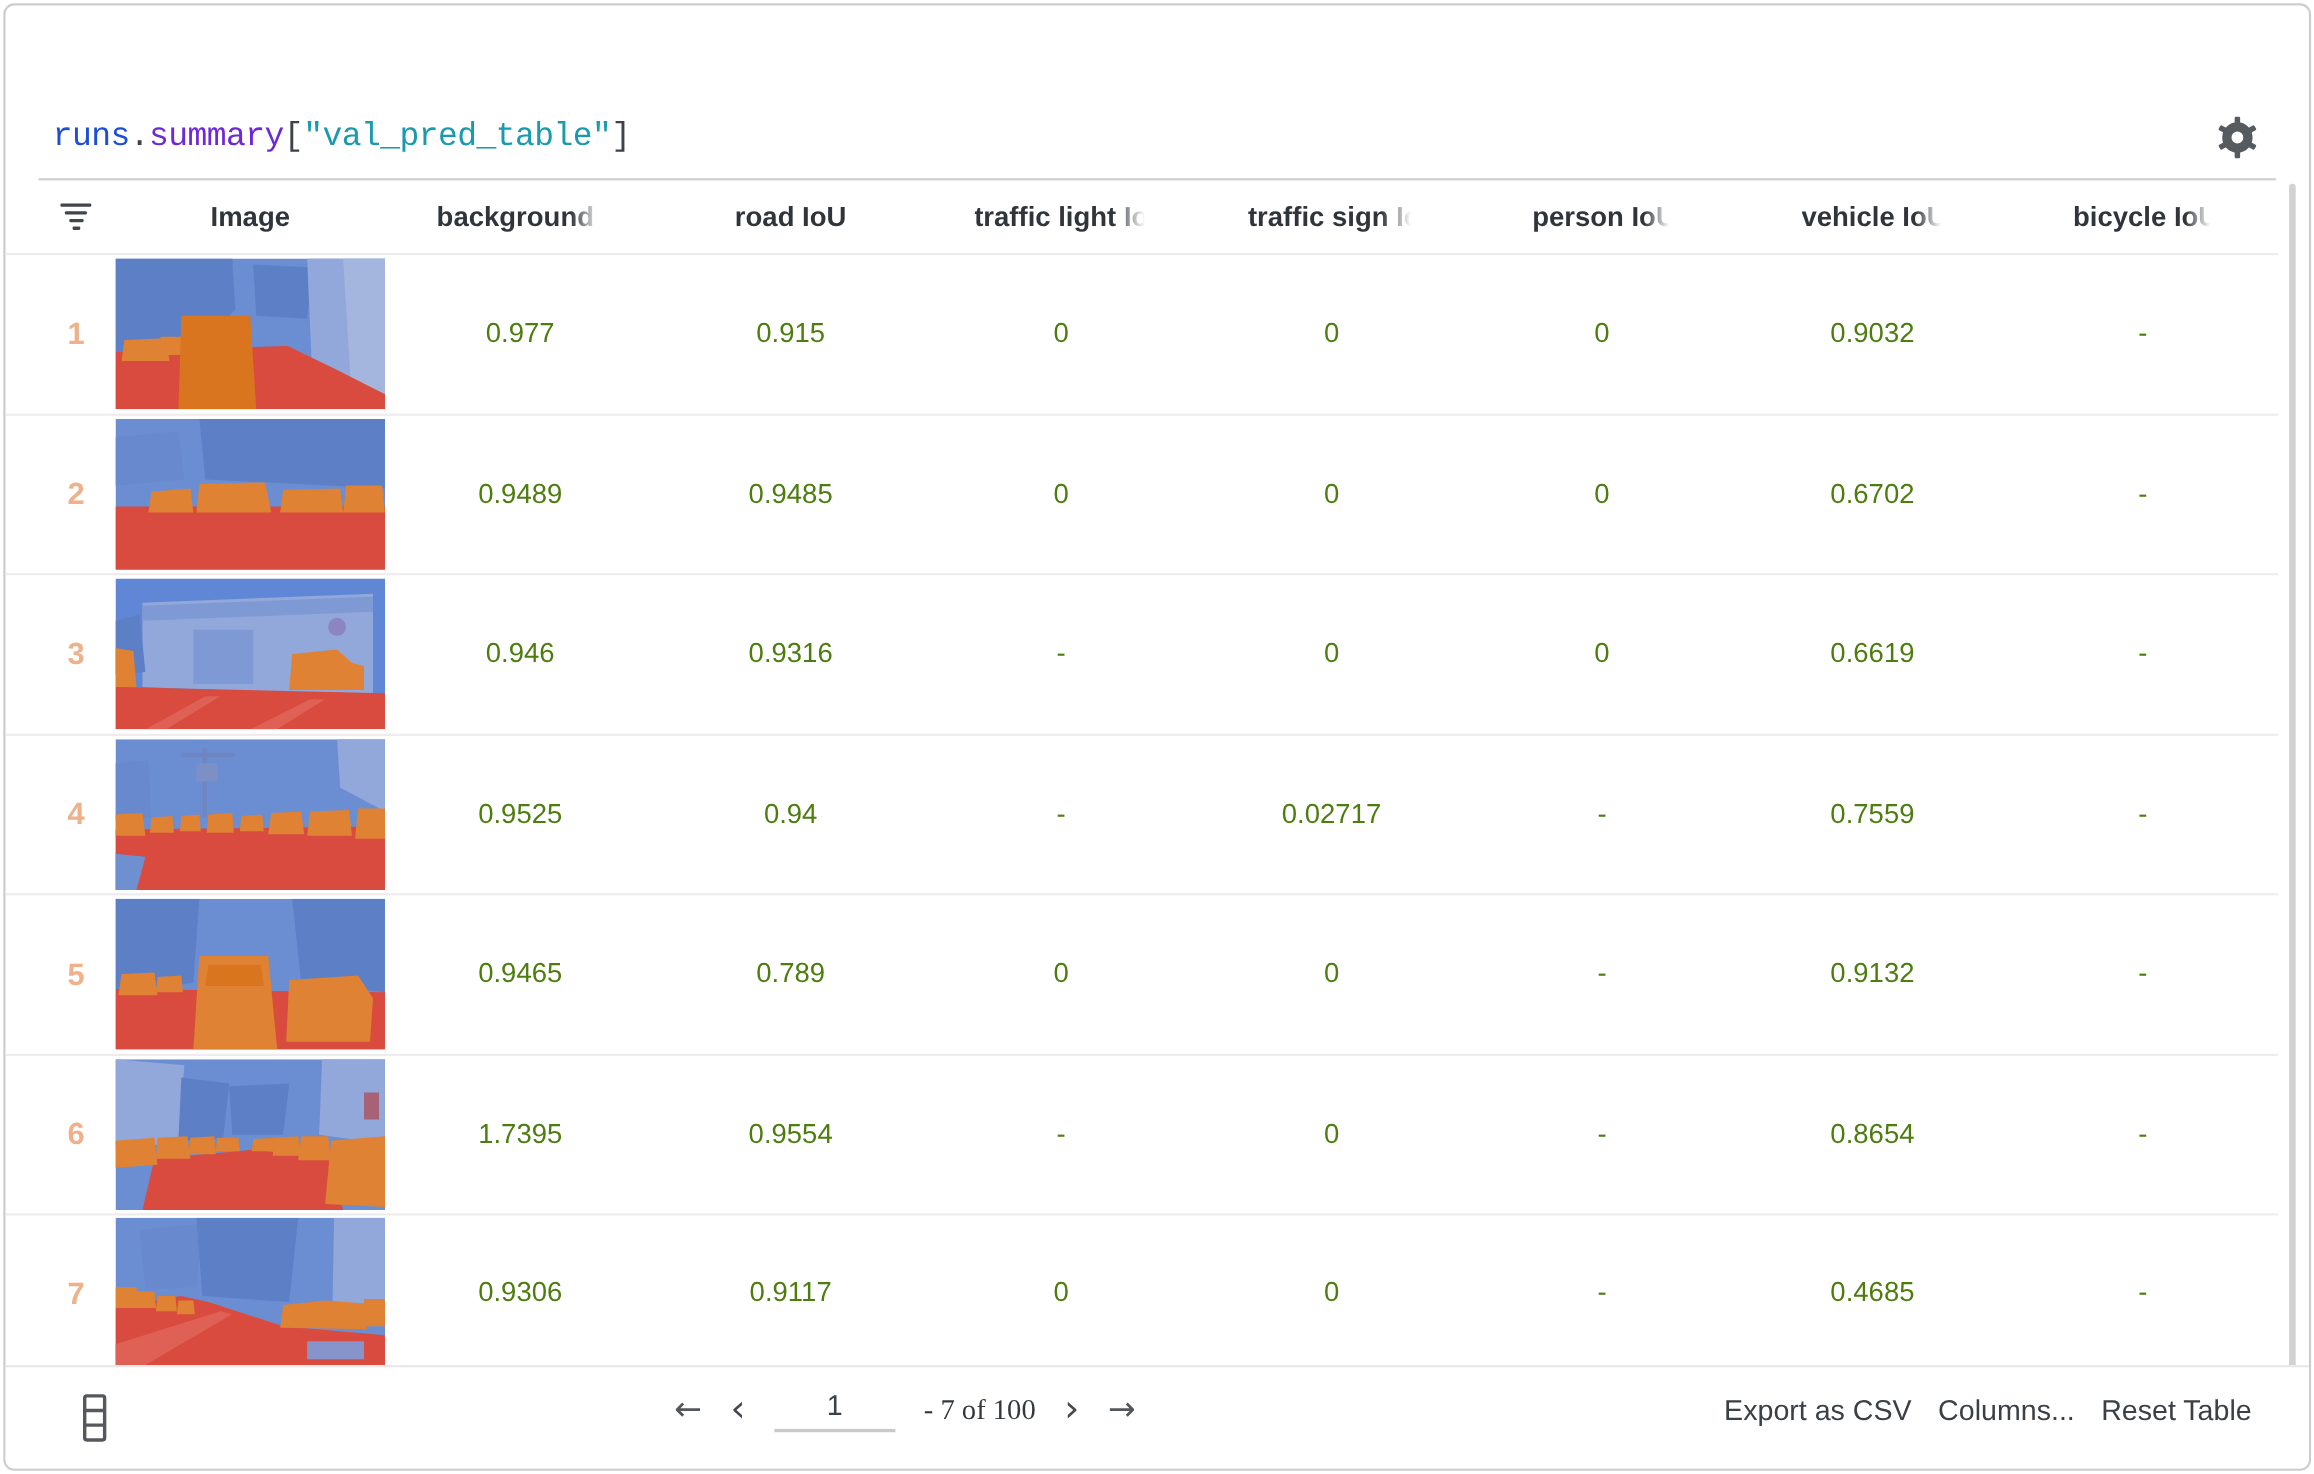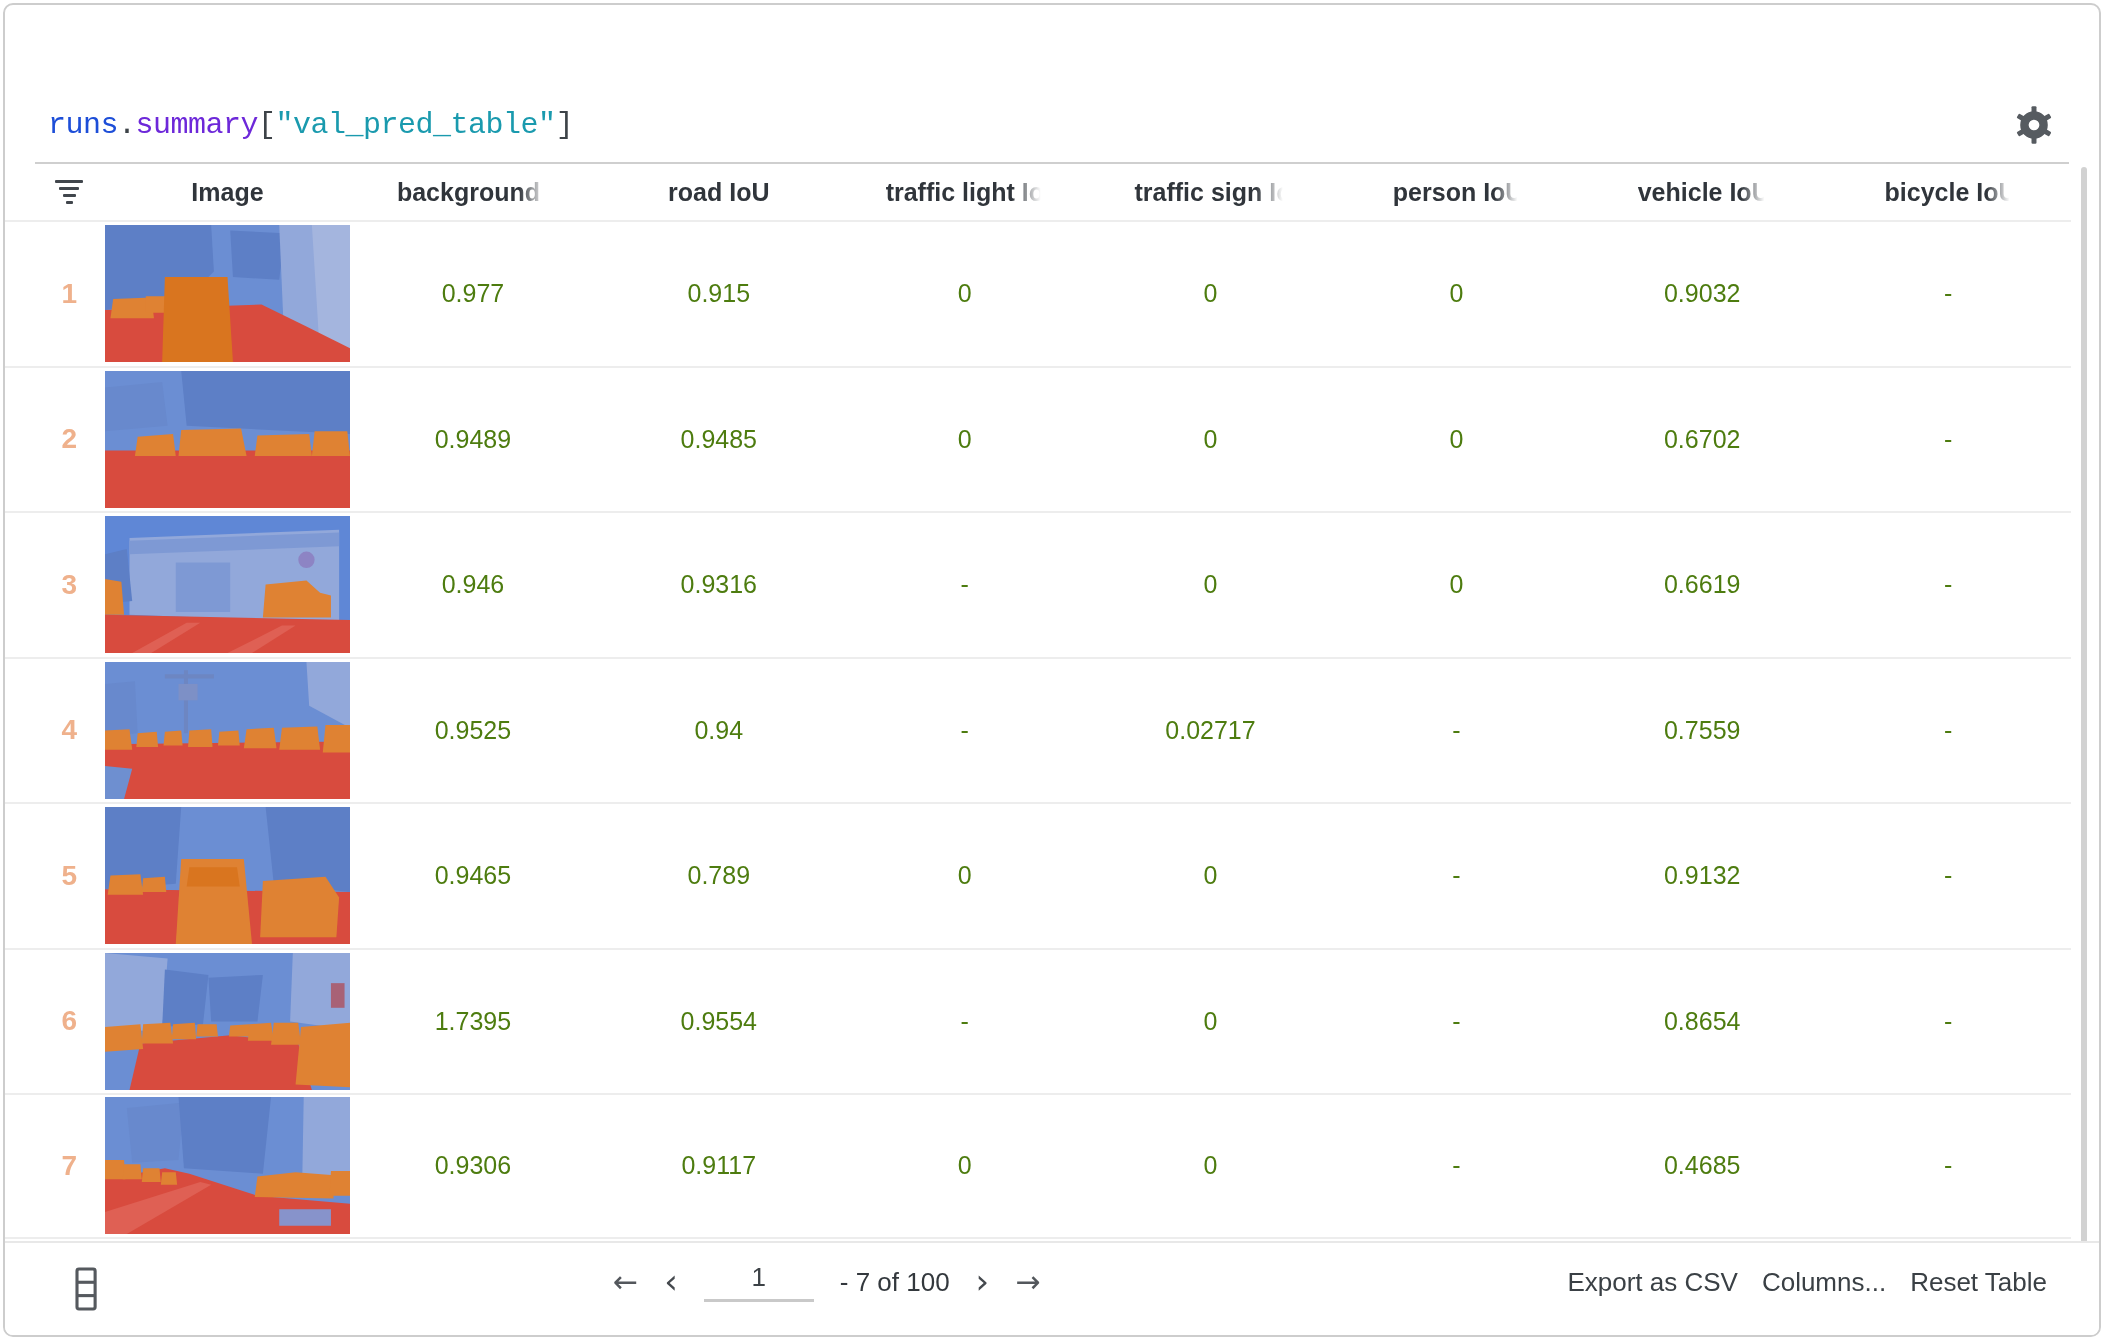--- a/index.html
+++ b/index.html
@@ -11,21 +11,21 @@
   
   .title-bar { height:157px; display:flex; align-items:flex-end; justify-content:space-between;
                padding:0 42px 20px 43px; }
   .code-title { font-family:"Liberation Mono", monospace; font-size:30px; letter-spacing:-0.5px;
                 white-space:pre; }
   .gear { width:46px; height:46px; color:#565b60; cursor:pointer; margin-bottom:-6px; }
   .divider-top { position:absolute; left:30px; right:30px; top:157px; height:2px; background:#cfcfcf; }
 
   
   .thead, .trow { display:grid; grid-template-columns:100px 245px repeat(7, 1fr); align-items:center; }
-  .thead { height:56px; margin-top:2px; padding-right:28px; }
+  .thead { height:66px; margin-top:2px; padding-right:28px; }
   .tbody { padding-right:28px; }
   .hcell { display:flex; justify-content:center; align-items:center; }
   .hcell.first { justify-content:flex-start; padding-left:50px; }
   .col-label { font-size:25px; font-weight:bold; color:#30353b; white-space:nowrap; overflow:hidden;
                -webkit-mask-image:linear-gradient(90deg,#000 80%,rgba(0,0,0,0) 98%);
                mask-image:linear-gradient(90deg,#000 80%,rgba(0,0,0,0) 98%); cursor:pointer; }
   .col-label.noclip { -webkit-mask-image:none; mask-image:none; }
   .w-bg { max-width:152px; } .w-tl { max-width:158px; } .w-ts { max-width:152px; }
   .w-pe { max-width:127px; } .w-ve { max-width:129px; } .w-bi { max-width:127px; }
 
@@ -52,21 +52,21 @@
   .rows-icon { position:absolute; left:70px; top:24px; cursor:pointer; }
   .pager { position:absolute; left:608px; top:0; height:78px; display:flex; align-items:center; gap:26px;
            color:#3c4146; }
   .pager .nav { font-size:30px; color:#53575c; cursor:pointer; line-height:1; background:none; border:none;
                 font-family:"DejaVu Sans", sans-serif; }
   .pager .chev { font-size:34px; color:#45494e; cursor:pointer; line-height:0.8; background:none; border:none;
                  font-family:"DejaVu Sans", sans-serif; }
   .page-input { width:110px; text-align:center; font-size:26px; color:#3c4146; border:none;
                 border-bottom:3px solid #c9c9c9; outline:none; padding-bottom:6px;
                 font-family:"Liberation Sans", sans-serif; }
-  .range-label { font-size:26px; color:#33383d; white-space:pre; }
+  .range-label { font-size:26px; color:#33383d; white-space:pre;font-family:Liberation Serif, serif; }
   .actions { position:absolute; right:52px; top:0; height:78px; display:flex; align-items:center; gap:24px; }
   .action-btn { font-size:26px; color:#3a4045; background:none; border:none; cursor:pointer;
                 font-family:"Liberation Sans", sans-serif; }
 </style>
 </head>
 <body>
 
 <div class="card">
 
   <div class="title-bar">

